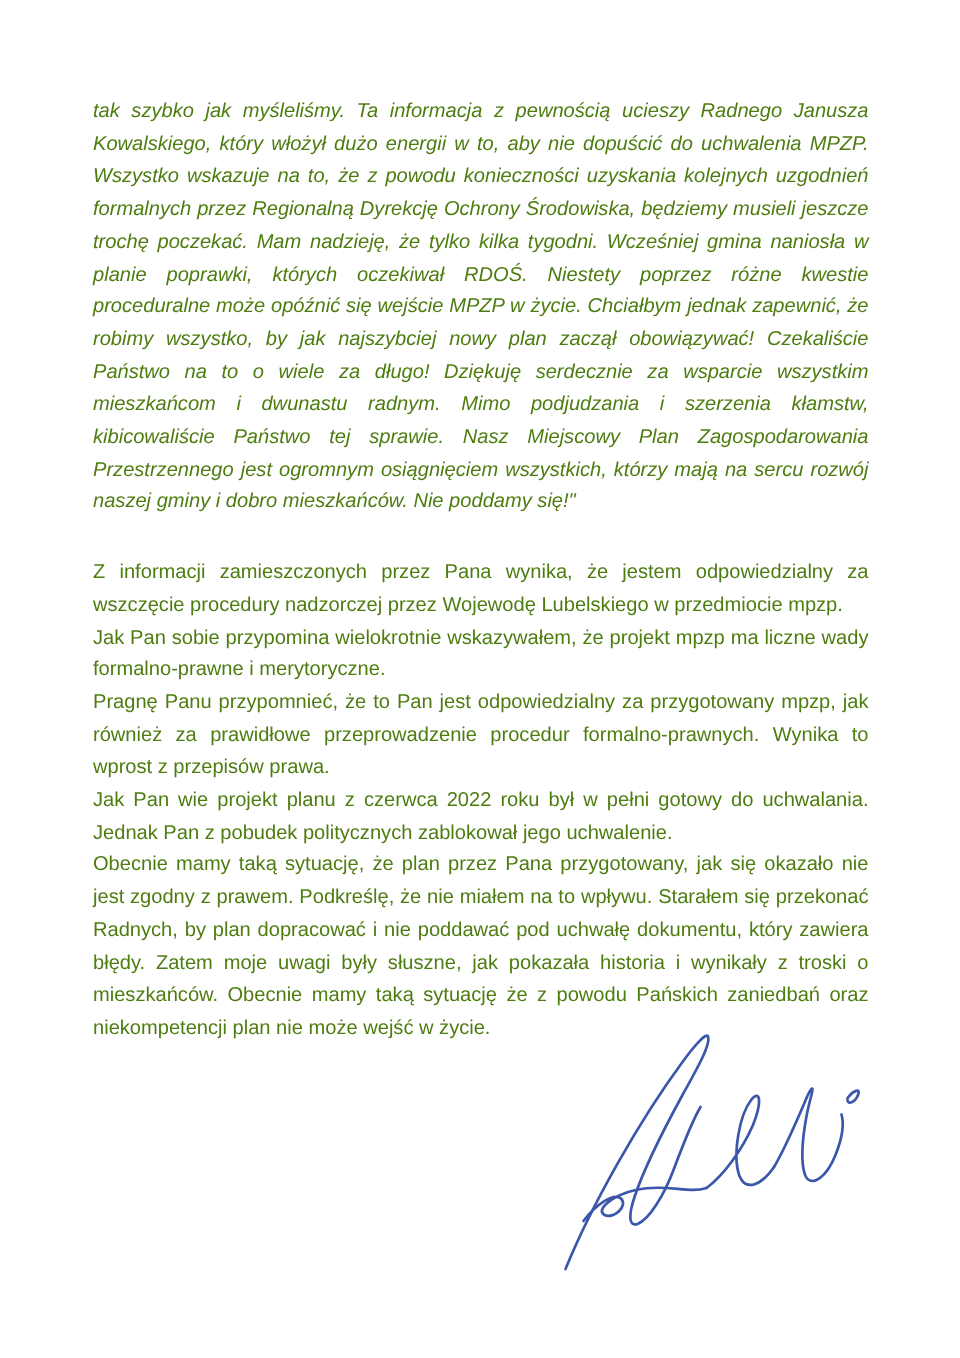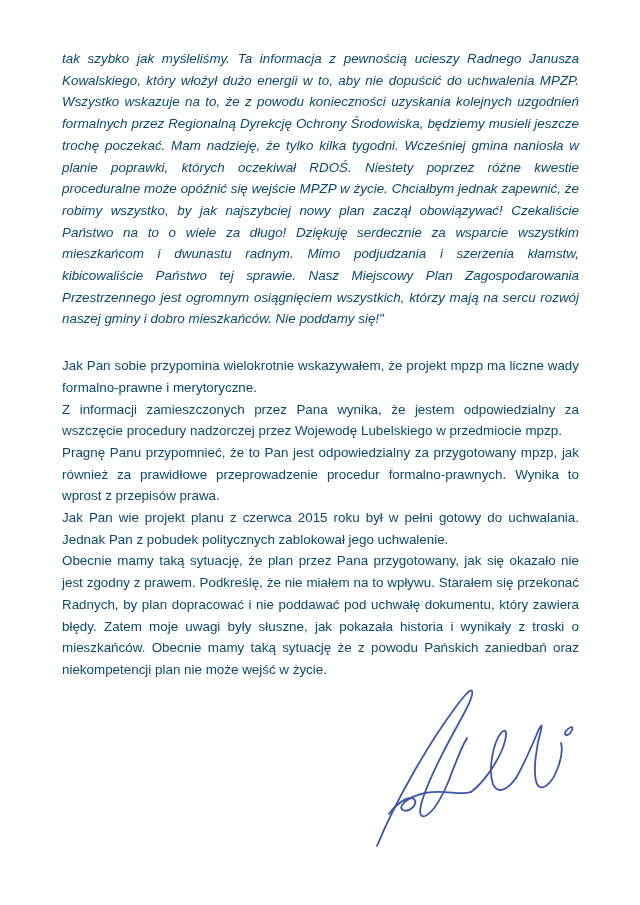--- a/index.html
+++ b/index.html
@@ -11,23 +11,23 @@
     position: relative;
     width: 640px;
     height: 905px;
     background: #ffffff;
     overflow: hidden;
     font-family: "Liberation Sans", "DejaVu Sans", sans-serif;
   }
   .letter-body {
     position: absolute;
     left: 62px;
-    top: 48px;
+    top: 63px;
     width: 517px;
-    color: #0c4a6e;
+    color: #4d7c0f;
     font-size: 13.4px;
     line-height: 21.7px;
     text-align: justify;
   }
   .letter-body p {
     margin: 0;
     padding: 0;
   }
   .quote {
     font-style: italic;
@@ -52,24 +52,24 @@
     stroke-linejoin: round;
   }
 </style>
 </head>
 <body>
 
 <div class="page">
 
   <div class="letter-body">
     <p class="quote">tak szybko jak myśleliśmy. Ta informacja z pewnością ucieszy Radnego Janusza Kowalskiego, który włożył dużo energii w to, aby nie dopuścić do uchwalenia MPZP. Wszystko wskazuje na to, że z powodu konieczności uzyskania kolejnych uzgodnień formalnych przez Regionalną Dyrekcję Ochrony Środowiska, będziemy musieli jeszcze trochę poczekać. Mam nadzieję, że tylko kilka tygodni. Wcześniej gmina naniosła w planie poprawki, których oczekiwał RDOŚ. Niestety poprzez różne kwestie proceduralne może opóźnić się wejście MPZP w życie. Chciałbym jednak zapewnić, że robimy wszystko, by jak najszybciej nowy plan zaczął obowiązywać! Czekaliście Państwo na to o wiele za długo! Dziękuję serdecznie za wsparcie wszystkim mieszkańcom i dwunastu radnym. Mimo podjudzania i szerzenia kłamstw, kibicowaliście Państwo tej sprawie. Nasz Miejscowy Plan Zagospodarowania Przestrzennego jest ogromnym osiągnięciem wszystkich, którzy mają na sercu rozwój naszej gminy i dobro mieszkańców. Nie poddamy się!"</p>
+    <p>Z informacji zamieszczonych przez Pana wynika, że jestem odpowiedzialny za wszczęcie procedury nadzorczej przez Wojewodę Lubelskiego w przedmiocie mpzp.</p>
     <p>Jak Pan sobie przypomina wielokrotnie wskazywałem, że projekt mpzp ma liczne wady formalno-prawne i merytoryczne.</p>
-    <p>Z informacji zamieszczonych przez Pana wynika, że jestem odpowiedzialny za wszczęcie procedury nadzorczej przez Wojewodę Lubelskiego w przedmiocie mpzp.</p>
     <p>Pragnę Panu przypomnieć, że to Pan jest odpowiedzialny za przygotowany mpzp, jak również za prawidłowe przeprowadzenie procedur formalno-prawnych. Wynika to wprost z przepisów prawa.</p>
-    <p>Jak Pan wie projekt planu z czerwca 2015 roku był w pełni gotowy do uchwalania. Jednak Pan z pobudek politycznych zablokował jego uchwalenie.</p>
+    <p>Jak Pan wie projekt planu z czerwca 2022 roku był w pełni gotowy do uchwalania. Jednak Pan z pobudek politycznych zablokował jego uchwalenie.</p>
     <p>Obecnie mamy taką sytuację, że plan przez Pana przygotowany, jak się okazało nie jest zgodny z prawem. Podkreślę, że nie miałem na to wpływu. Starałem się przekonać Radnych, by plan dopracować i nie poddawać pod uchwałę dokumentu, który zawiera błędy. Zatem moje uwagi były słuszne, jak pokazała historia i wynikały z troski o mieszkańców. Obecnie mamy taką sytuację że z powodu Pańskich zaniedbań oraz niekompetencji plan nie może wejść w życie.</p>
   </div>
 
   <div class="signature-block">
     <svg viewBox="0 0 235 178" xmlns="http://www.w3.org/2000/svg">
       <g stroke="#3b56aa">
         <path d="M22 166 C 40 122, 72 66, 100 28 C 108 17, 116 8, 117 11 C 119 16, 110 32, 100 50 C 88 72, 74 100, 68 118 C 64 130, 64 138, 70 136 C 78 133, 88 116, 94 100 C 100 84, 106 68, 112 58"></path>
         <path d="M34 134 C 42 123, 54 115, 59 119 C 64 124, 54 133, 48 130 C 42 127, 52 117, 70 113 C 90 109, 104 116, 116 112"></path>
         <path d="M116 112 C 128 103, 140 86, 147 70 C 153 55, 152 46, 146 53 C 138 63, 133 90, 138 104 C 142 114, 152 111, 161 98"></path>
         <path d="M161 98 C 167 88, 175 70, 181 56 C 185 46, 188 42, 186 50 C 182 64, 177 92, 182 104 C 186 112, 196 105, 202 90 C 206 80, 208 70, 206 63"></path>

